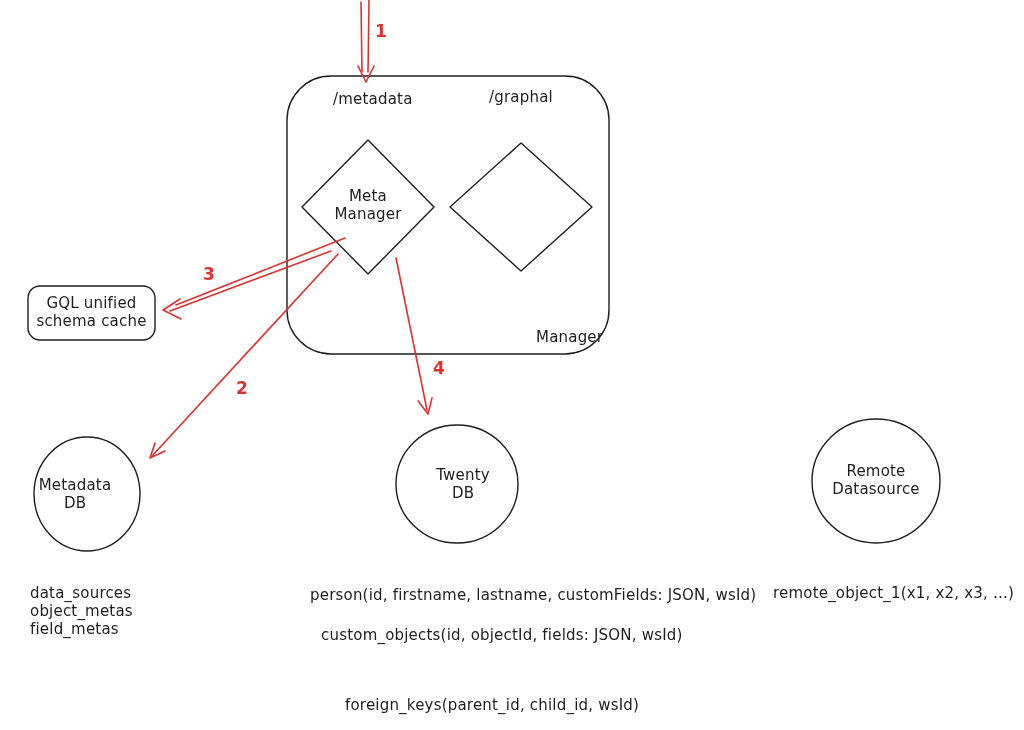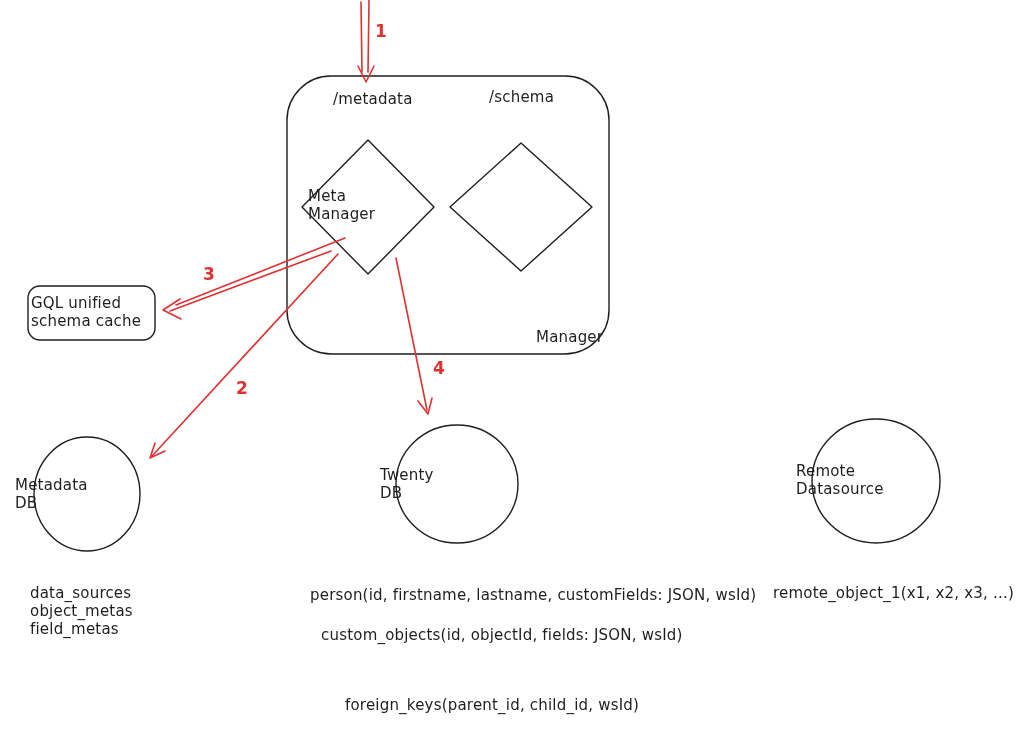--- a/index.html
+++ b/index.html
@@ -16,21 +16,21 @@
   .ink  { stroke:var(--ink);  fill:none; stroke-width:1.4; stroke-linecap:round; stroke-linejoin:round; }
   .red  { stroke:var(--arrow); fill:none; stroke-width:1.6; stroke-linecap:round; stroke-linejoin:round; }
   .lbl {
     position:absolute;
     font-size:15px;
     line-height:18px;
     white-space:pre-line;
     color:var(--ink);
     letter-spacing:0.2px;
   }
-  .center { text-align:left; }
+  .center { text-align:center; }
   .red-lbl { color:var(--arrow); font-size:17px; font-weight:bold; }
 </style>
 </head>
 <body>
 
 <div class="canvas">
 
   <svg class="layer" width="1024" height="730" viewBox="0 0 1024 730">
 
     <rect class="ink" x="287" y="76" width="322" height="278" rx="44" ry="44"></rect>
@@ -61,36 +61,36 @@
       <polyline points="155,443 150,458 165,451"></polyline>
     </g>
 
     <g class="red">
       <line x1="396" y1="258" x2="427" y2="410"></line>
       <polyline points="418,401 428,414 432,398"></polyline>
     </g>
   </svg>
 
   <div class="lbl" style="left:333px;top:90px">/metadata</div>
-  <div class="lbl" style="left:489px;top:88px">/schema</div>
+  <div class="lbl" style="left:489px;top:88px">/graphal</div>
   <div class="lbl center" style="left:308px;top:187px;width:120px">Meta
 Manager</div>
   <div class="lbl" style="left:536px;top:328px">Manager</div>
 
   <div class="lbl center" style="left:31px;top:294px;width:121px">GQL unified
 schema cache</div>
 
   <div class="lbl red-lbl" style="left:375px;top:22px">1</div>
   <div class="lbl red-lbl" style="left:203px;top:265px">3</div>
   <div class="lbl red-lbl" style="left:236px;top:379px">2</div>
   <div class="lbl red-lbl" style="left:433px;top:359px">4</div>
 
   <div class="lbl center" style="left:15px;top:476px;width:120px">Metadata
 DB</div>
-  <div class="lbl center" style="left:380px;top:466px;width:110px">Twenty
+  <div class="lbl center" style="left:408px;top:466px;width:110px">Twenty
 DB</div>
   <div class="lbl center" style="left:796px;top:462px;width:160px">Remote
 Datasource</div>
 
   <div class="lbl" style="left:310px;top:586px">person(id, firstname, lastname, customFields: JSON, wsId)</div>
   <div class="lbl" style="left:30px;top:584px">data_sources
 object_metas
 field_metas</div>
   <div class="lbl" style="left:321px;top:626px">custom_objects(id, objectId, fields: JSON, wsId)</div>
   <div class="lbl" style="left:773px;top:584px">remote_object_1(x1, x2, x3, ...)</div>

